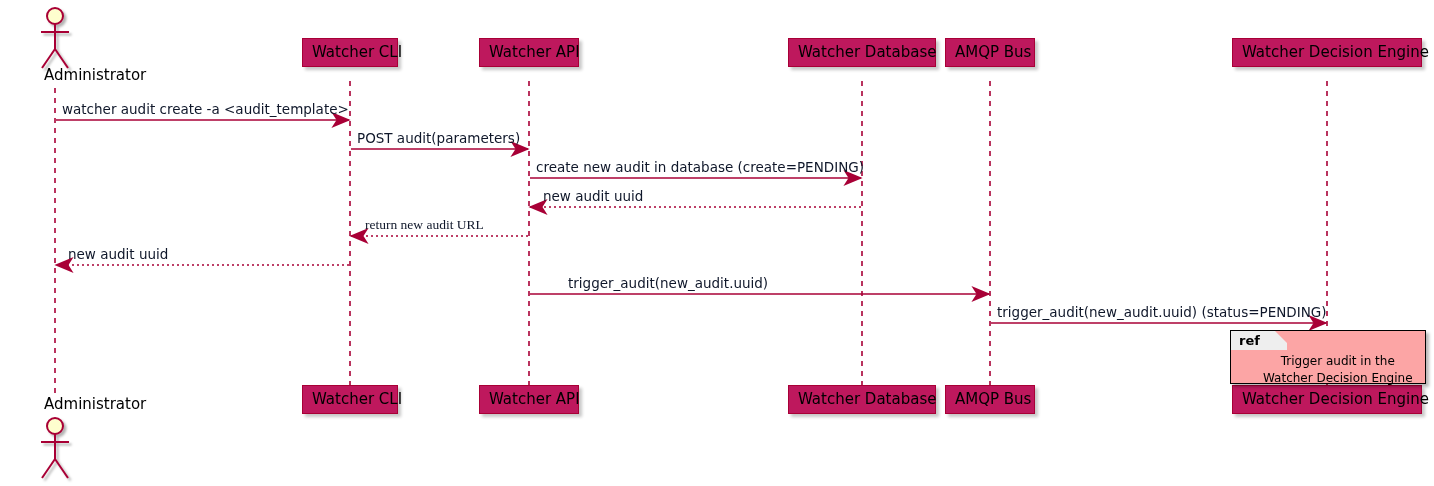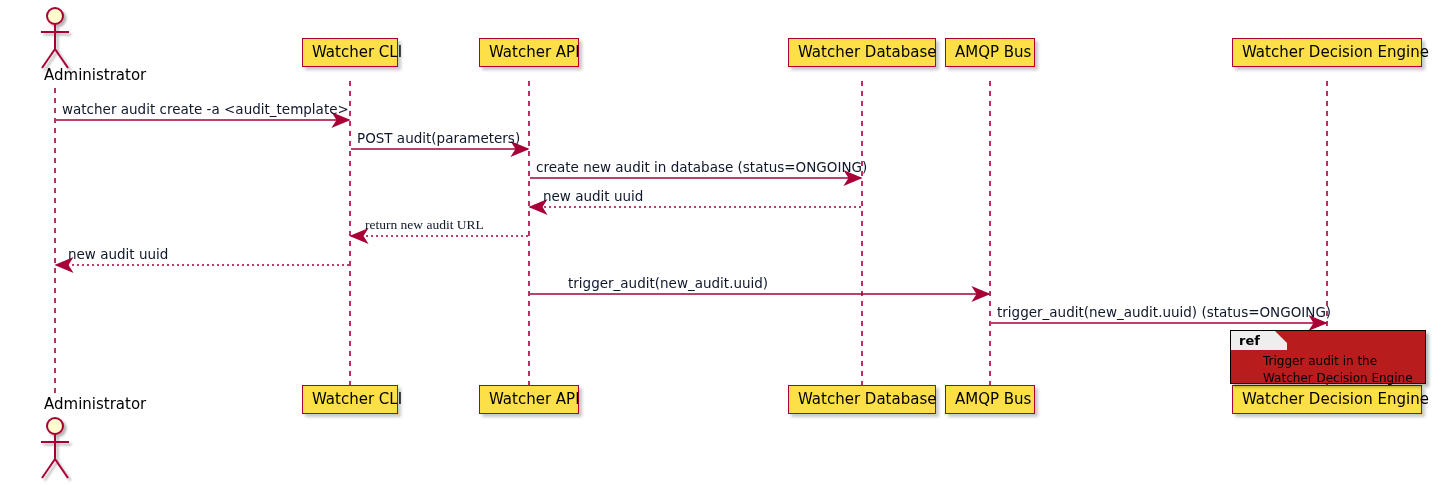--- a/index.html
+++ b/index.html
@@ -21,21 +21,21 @@
     position: absolute;
     left: 0;
     top: 0;
     width: 1434px;
     height: 486px;
   }
   
   .participant {
     position: absolute;
     box-sizing: border-box;
-    background: #fde047;
+    background: #be185d;
     border: 1.5px solid #A80036;
     height: 29px;
     line-height: 27px;
     text-align: right;
     font-size: 15px;
     color: #000000;
     white-space: nowrap;
     box-shadow: 3px 3px 3px rgba(0,0,0,0.22);
     padding: 0 9px;
   }
@@ -52,23 +52,24 @@
     position: absolute;
     font-size: 13.5px;
     color: #0f172a;
     white-space: nowrap;
     line-height: 16px;
   }
   
   .ref-box {
     position: absolute;
     box-sizing: border-box;
-    background: #b91c1c;
+    background: #fca5a5;
     border: 1.5px solid #000000;
     box-shadow: 3px 3px 3px rgba(0,0,0,0.28);
+    text-align: center;
   }
   .ref-tab {
     position: absolute;
     left: 0;
     top: 0;
     width: 56px;
     height: 19px;
     background: #EEEEEE;
     border-right: 1.5px solid #000000;
     border-bottom: 1.5px solid #000000;
@@ -157,26 +158,26 @@
       <div class="participant" style="left: 788px; top: 38px; width: 148px;">Watcher Database</div>
       <div class="participant" style="left: 788px; top: 385px; width: 148px;">Watcher Database</div>
       <div class="participant" style="left: 945px; top: 38px; width: 90px;">AMQP Bus</div>
       <div class="participant" style="left: 945px; top: 385px; width: 90px;">AMQP Bus</div>
       <div class="participant" style="left: 1232px; top: 38px; width: 190px;">Watcher Decision Engine</div>
       <div class="participant" style="left: 1232px; top: 385px; width: 190px;">Watcher Decision Engine</div>
     </div>
   <div id="labels">
       <div class="msg-label" style="left: 62px; top: 101px;">watcher audit create -a &lt;audit_template&gt;</div>
       <div class="msg-label" style="left: 357px; top: 130px;">POST audit(parameters)</div>
-      <div class="msg-label" style="left: 536px; top: 159px;">create new audit in database (status=ONGOING)</div>
+      <div class="msg-label" style="left: 536px; top: 159px;">create new audit in database (create=PENDING)</div>
       <div class="msg-label" style="left: 543px; top: 188px;">new audit uuid</div>
       <div class="msg-label" style="left: 365px; top: 217px; font-family: Liberation Serif, serif;">return new audit URL</div>
       <div class="msg-label" style="left: 68px; top: 246px;">new audit uuid</div>
       <div class="msg-label" style="left: 568px; top: 275px;">trigger_audit(new_audit.uuid)</div>
-      <div class="msg-label" style="left: 997px; top: 304px;">trigger_audit(new_audit.uuid) (status=ONGOING)</div>
+      <div class="msg-label" style="left: 997px; top: 304px;">trigger_audit(new_audit.uuid) (status=PENDING)</div>
     </div>
 
   <div class="ref-box" id="ref-box" style="left: 1230px; top: 330px; width: 196px; height: 54px;">
     <div class="ref-tab"></div>
     <div class="ref-tab-text">ref</div>
     <div class="ref-body" id="ref-body">Trigger audit in the
 Watcher Decision Engine</div>
   </div>
 
 </div>

